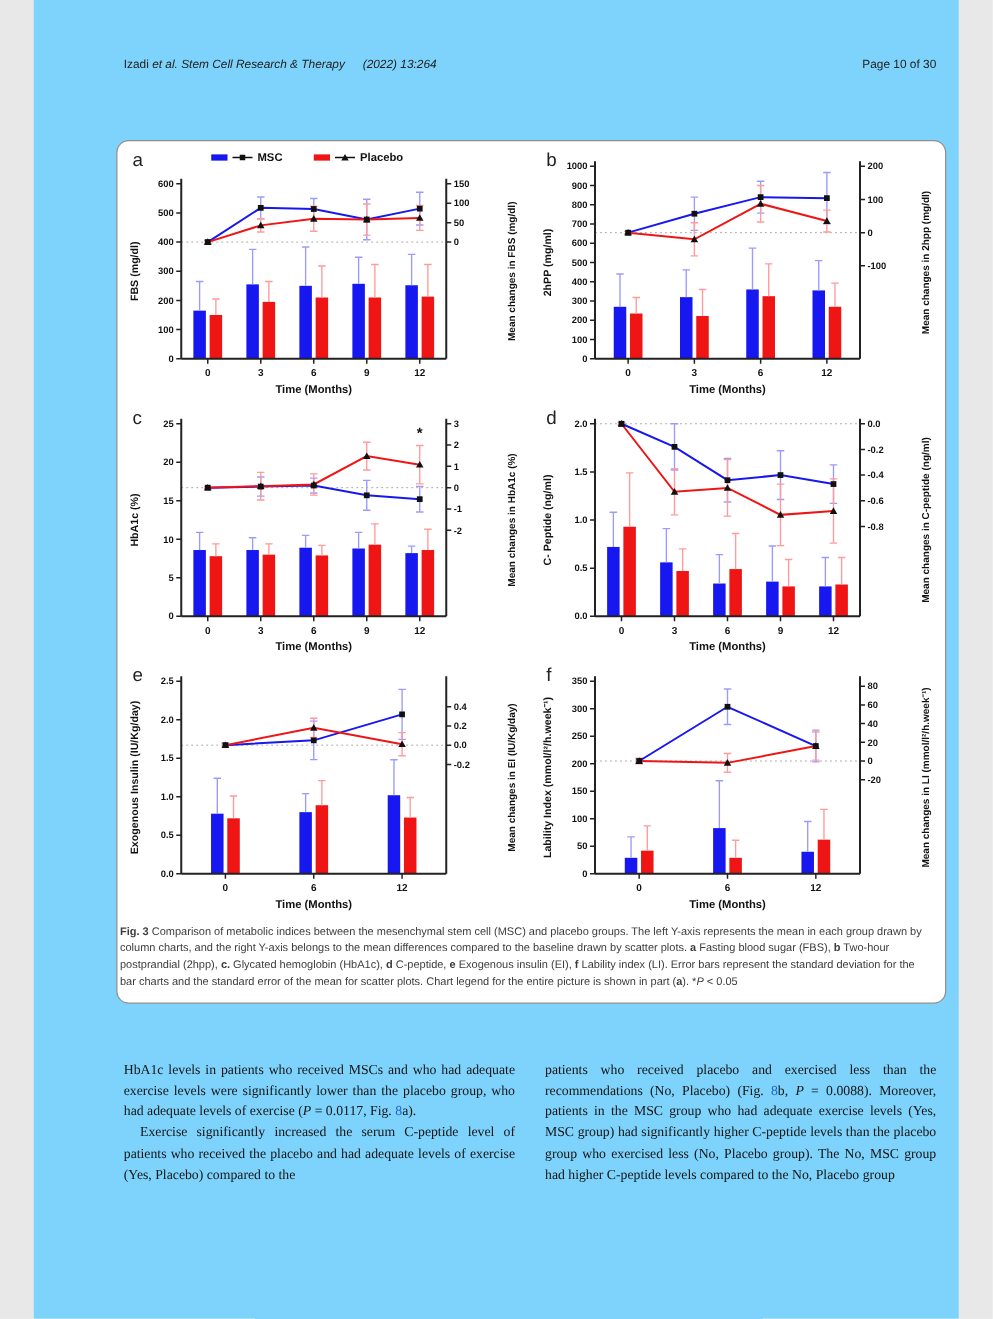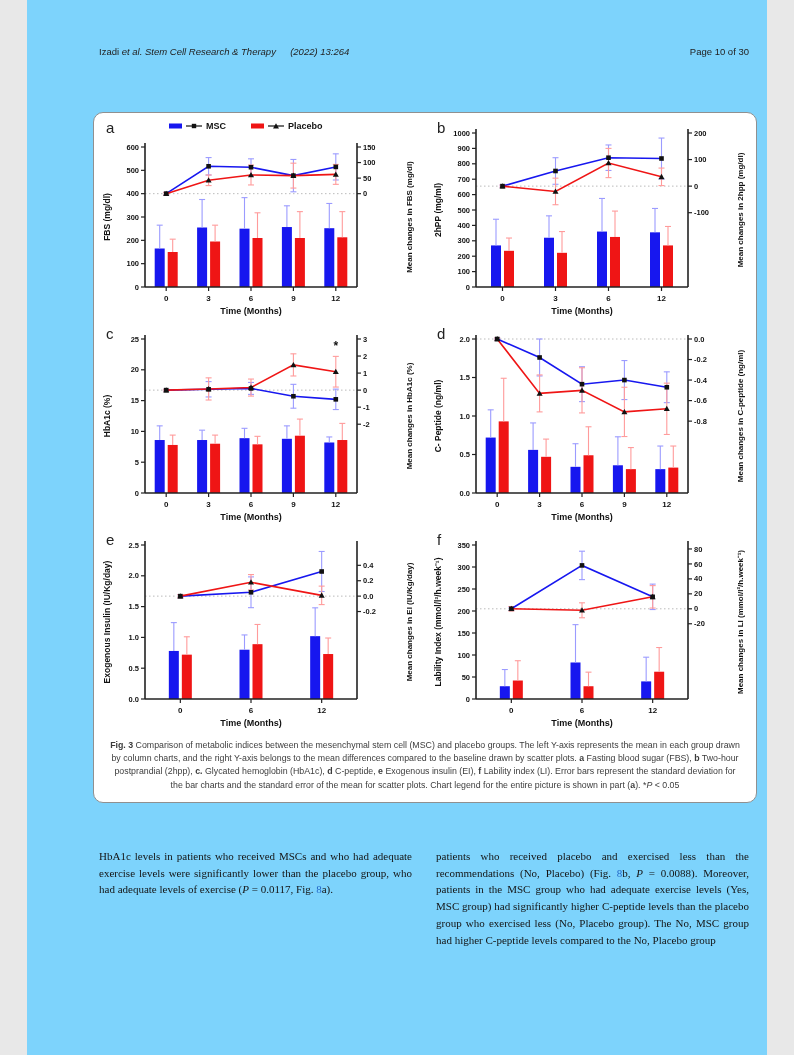--- a/index.html
+++ b/index.html
@@ -8,21 +8,21 @@
   .header{position:absolute;top:46px;left:72px;width:650px;display:flex;
           justify-content:space-between;font-size:9.5px;color:#222;}
   .rt-b{font-weight:bold}
   .rt-i{font-style:italic}
   .rt-l{color:#2166c8}
   .figure-box{position:absolute;top:112px;left:66px;width:662px;border:1.2px solid #909090;
               border-radius:10px;padding:4px 0 10px 0;background:#fff;}
   .figure-grid{display:grid;grid-template-columns:1fr 1fr;justify-items:center;row-gap:0;}
   .figure-grid svg{display:block;}
   svg text{font-family:"Liberation Sans",sans-serif;}
-  .caption{margin:4px 14px 0 14px;font-size:8.8px;line-height:1.5;color:#3c3c3c;text-align:center;}
+  .caption{margin:4px 14px 0 2px;font-size:8.8px;line-height:1.5;color:#3c3c3c;text-align:left;}
   .bodytext{position:absolute;top:848px;left:72px;width:650px;display:flex;gap:24px;
             font-family:"Liberation Serif",serif;font-size:11px;line-height:1.52;
             text-align:justify;color:#141414;}
   .col{width:314px;}
   .col p{margin:0;}
   .col p.indent{text-indent:13px;}
 </style>
 </head>
 <body>
 
@@ -710,19 +710,20 @@
           <text x="313" y="93" fill="#111" text-anchor="middle" font-size="8" font-weight="bold" transform="rotate(-90 313 93)">Mean changes in LI (mmol/l²/h.week⁻¹)</text>
           <text x="7" y="16" fill="#222" font-size="15" font-weight="normal">f</text>
         </svg>
       </div>
     <div class="caption"><span class="rt-b">Fig. 3</span><span class="">  Comparison of metabolic indices between the mesenchymal stem cell (MSC) and placebo groups. The left Y-axis represents the mean in each group drawn by column charts, and the right Y-axis belongs to the mean differences compared to the baseline drawn by scatter plots. </span><span class="rt-b">a</span><span class=""> Fasting blood sugar (FBS), </span><span class="rt-b">b</span><span class=""> Two-hour postprandial (2hpp), </span><span class="rt-b">c.</span><span class=""> Glycated hemoglobin (HbA1c), </span><span class="rt-b">d</span><span class=""> C-peptide, </span><span class="rt-b">e</span><span class=""> Exogenous insulin (EI), </span><span class="rt-b">f</span><span class=""> Lability index (LI). Error bars represent the standard deviation for the bar charts and the standard error of the mean for scatter plots. Chart legend for the entire picture is shown in part (</span><span class="rt-b">a</span><span class="">). *</span><span class="rt-i">P</span><span class=""> &lt; 0.05</span></div>
   </div>
 
   <div class="bodytext">
     <div class="col">
       <p><span class="">HbA1c levels in patients who received MSCs and who had adequate exercise levels were significantly lower than the placebo group, who had adequate levels of exercise (</span><span class="rt-i">P</span><span class=""> = 0.0117, Fig. </span><span class="rt-l">8</span><span class="">a).</span></p>
+      <p class="indent"><span class="">Exercise significantly increased the serum C-peptide level of patients who received the placebo and had adequate levels of exercise (Yes, Placebo) compared to the</span></p>
     </div>
     <div class="col">
       <p><span class="">patients who received placebo and exercised less than the recommendations (No, Placebo) (Fig. </span><span class="rt-l">8</span><span class="">b, </span><span class="rt-i">P</span><span class=""> = 0.0088). Moreover, patients in the MSC group who had adequate exercise levels (Yes, MSC group) had significantly higher C-peptide levels than the placebo group who exercised less (No, Placebo group). The No, MSC group had higher C-peptide levels compared to the No, Placebo group</span></p>
     </div>
   </div>
 
 </div>
 
 </body></html>

